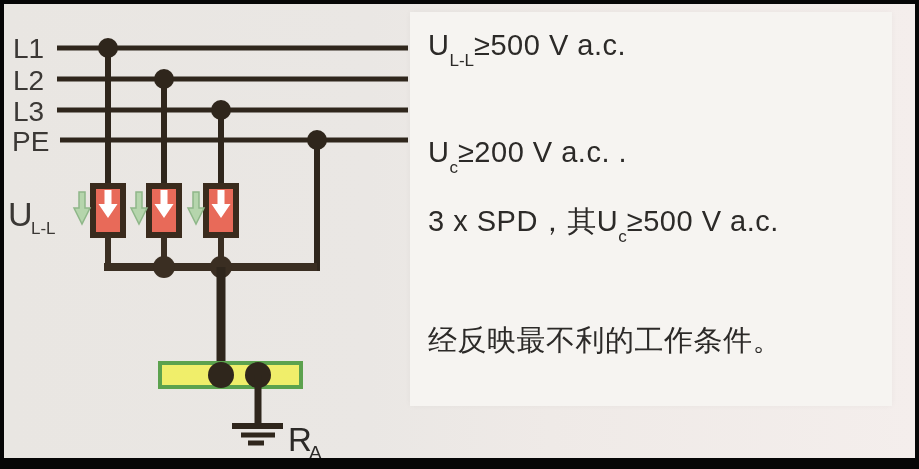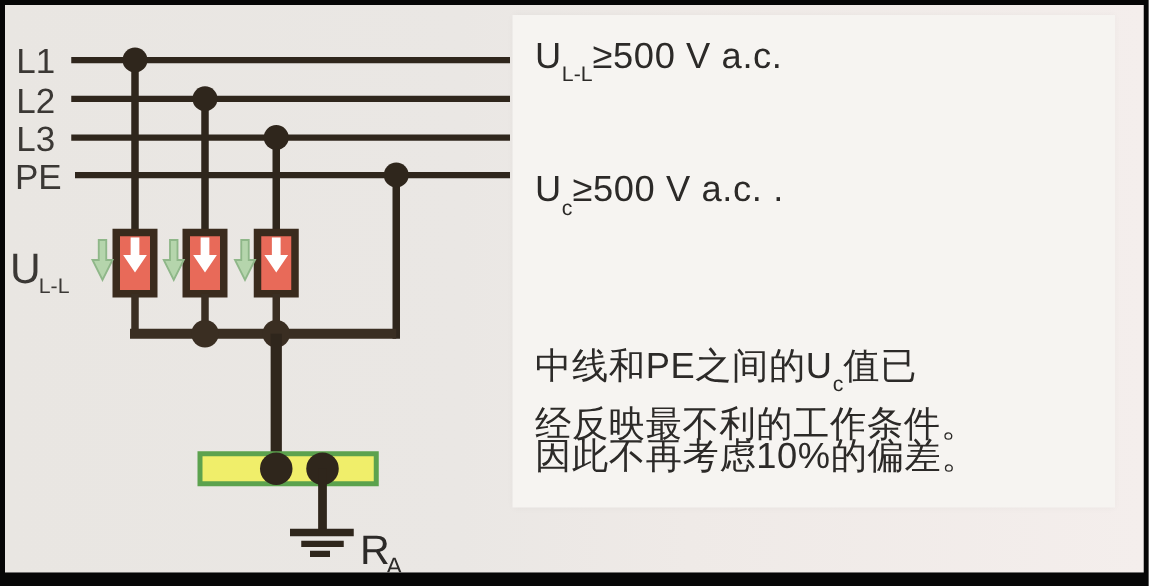--- a/index.html
+++ b/index.html
@@ -40,28 +40,27 @@
 </head>
 <body>
 
 <div class="page">
 
   <div class="panel"></div>
 
   <div class="ann" style="top:24px"><span>U</span><sub class="s">L-L</sub><span>≥500 V a.c.</span></div>
 
 
-  <div class="ann" style="top:131px"><span>U</span><sub class="s">c</sub><span>≥500 V a.c. .</span></div>
+  <div class="ann" style="top:131px"><span>U</span><sub class="s">c</sub><span>≥200 V a.c. .</span></div>
 
+  <div class="ann" style="top:200px"><span>3 x SPD，其U</span><sub class="s">c</sub><span>≥500 V a.c.</span></div>
 
-  <div class="ann" style="top:272px"><span>中线和PE之间的U</span><sub class="s">c</sub><span>值已</span></div>
 
   <div class="ann" style="top:319px"><span>经反映最不利的工作条件。</span><sub class="s"></sub><span></span></div>
 
-  <div class="ann" style="top:344px"><span>因此不再考虑10%的偏差。</span><sub class="s"></sub><span></span></div>
 
   <svg class="diagram" width="911" height="454" viewBox="4 4 911 454">
 
     <line x1="57" y1="48" x2="408" y2="48" stroke="#2f261c" stroke-width="5"></line>
     <line x1="57" y1="79" x2="408" y2="79" stroke="#2f261c" stroke-width="5"></line>
     <line x1="57" y1="110" x2="408" y2="110" stroke="#2f261c" stroke-width="5"></line>
     <line x1="60" y1="140" x2="408" y2="140" stroke="#2f261c" stroke-width="5"></line>
 
     <text x="13" y="58" font-size="28" fill="#3b3835">L1</text>
     <text x="13" y="90" font-size="28" fill="#3b3835">L2</text>

